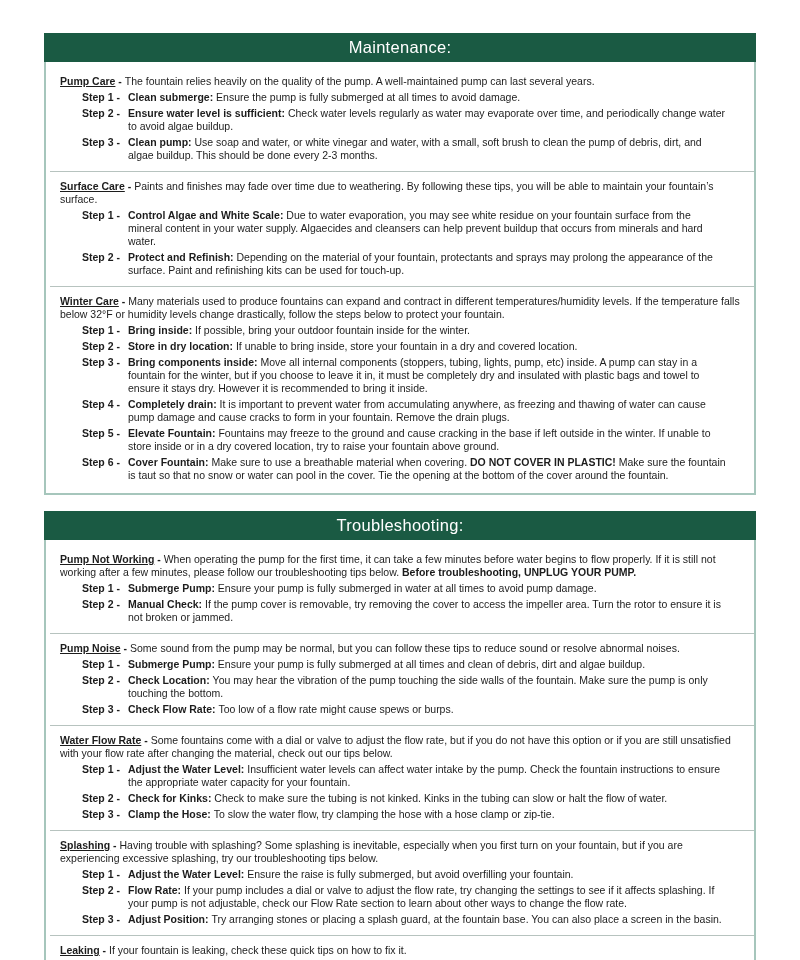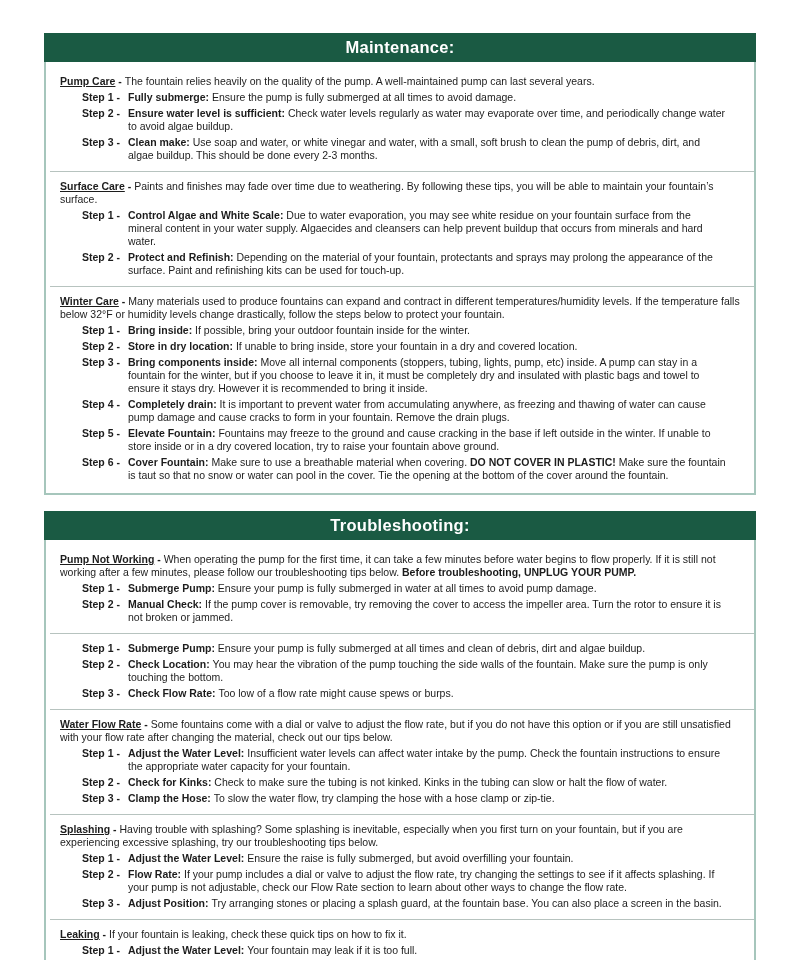--- a/index.html
+++ b/index.html
@@ -19,21 +19,21 @@
   }
   .page{padding:33px 44px 0 44px;}
   .section{margin:0 0 16px 0;}
   .section-header{
     background:var(--header-bg);
     height:29px;
     display:flex;align-items:center;justify-content:center;
   }
   .section-title{
     color:var(--header-text);
-    font-size:16.5px;font-weight:700;letter-spacing:.3px;
+    font-size:16.5px;font-weight:400;letter-spacing:.3px;
   }
   .section-body{
     border:2px solid var(--box-border);
     border-top:none;
     padding:13px 0 11px 4px;
   }
   .topic{padding:0 10px;}
   .divider{border:none;border-top:1px solid var(--divider);margin:9px 0 8px 0;}
   .topic-intro{
     margin:0;
@@ -63,29 +63,29 @@
       <div class="section">
     <div class="section-header">
       <span class="section-title">Maintenance:</span>
     </div>
     <div class="section-body">
           <div class="topic">
     <p class="topic-intro"><span class="topic-label">Pump Care</span><span class="b"> - </span><span>The fountain relies heavily on the quality of the pump. A well-maintained pump can last several years.</span></p>
     <div class="steps">
               <div class="step">
     <span class="step-label">Step 1 -</span>
-    <span class="step-text"><span class="b">Fully submerge: </span><span>Ensure the pump is fully submerged at all times to avoid damage.</span></span>
+    <span class="step-text"><span class="b">Clean submerge: </span><span>Ensure the pump is fully submerged at all times to avoid damage.</span></span>
   </div>
               <div class="step">
     <span class="step-label">Step 2 -</span>
     <span class="step-text"><span class="b">Ensure water level is sufficient: </span><span>Check water levels regularly as water may evaporate over time, and periodically change water to avoid algae buildup.</span></span>
   </div>
               <div class="step">
     <span class="step-label">Step 3 -</span>
-    <span class="step-text"><span class="b">Clean make: </span><span>Use soap and water, or white vinegar and water, with a small, soft brush to clean the pump of debris, dirt, and algae buildup. This should be done every 2-3 months.</span></span>
+    <span class="step-text"><span class="b">Clean pump: </span><span>Use soap and water, or white vinegar and water, with a small, soft brush to clean the pump of debris, dirt, and algae buildup. This should be done every 2-3 months.</span></span>
   </div>
             </div>
   </div>
           <hr class="divider">
           <div class="topic">
     <p class="topic-intro"><span class="topic-label">Surface Care</span><span class="b"> - </span><span>Paints and finishes may fade over time due to weathering. By following these tips, you will be able to maintain your fountain’s surface.</span></p>
     <div class="steps">
               <div class="step">
     <span class="step-label">Step 1 -</span>
     <span class="step-text"><span class="b">Control Algae and White Scale: </span><span>Due to water evaporation, you may see white residue on your fountain surface from the mineral content in your water supply. Algaecides and cleansers can help prevent buildup that occurs from minerals and hard water.</span></span>
@@ -141,20 +141,21 @@
     <span class="step-text"><span class="b">Submerge Pump: </span><span>Ensure your pump is fully submerged in water at all times to avoid pump damage.</span></span>
   </div>
               <div class="step">
     <span class="step-label">Step 2 -</span>
     <span class="step-text"><span class="b">Manual Check: </span><span>If the pump cover is removable, try removing the cover to access the impeller area. Turn the rotor to ensure it is not broken or jammed.</span></span>
   </div>
             </div>
   </div>
           <hr class="divider">
           <div class="topic">
+    <p class="topic-intro"><span class="topic-label">Pump Noise</span><span class="b"> - </span><span>Some sound from the pump may be normal, but you can follow these tips to reduce sound or resolve abnormal noises.</span></p>
     <div class="steps">
               <div class="step">
     <span class="step-label">Step 1 -</span>
     <span class="step-text"><span class="b">Submerge Pump: </span><span>Ensure your pump is fully submerged at all times and clean of debris, dirt and algae buildup.</span></span>
   </div>
               <div class="step">
     <span class="step-label">Step 2 -</span>
     <span class="step-text"><span class="b">Check Location: </span><span>You may hear the vibration of the pump touching the side walls of the fountain. Make sure the pump is only touching the bottom.</span></span>
   </div>
               <div class="step">

